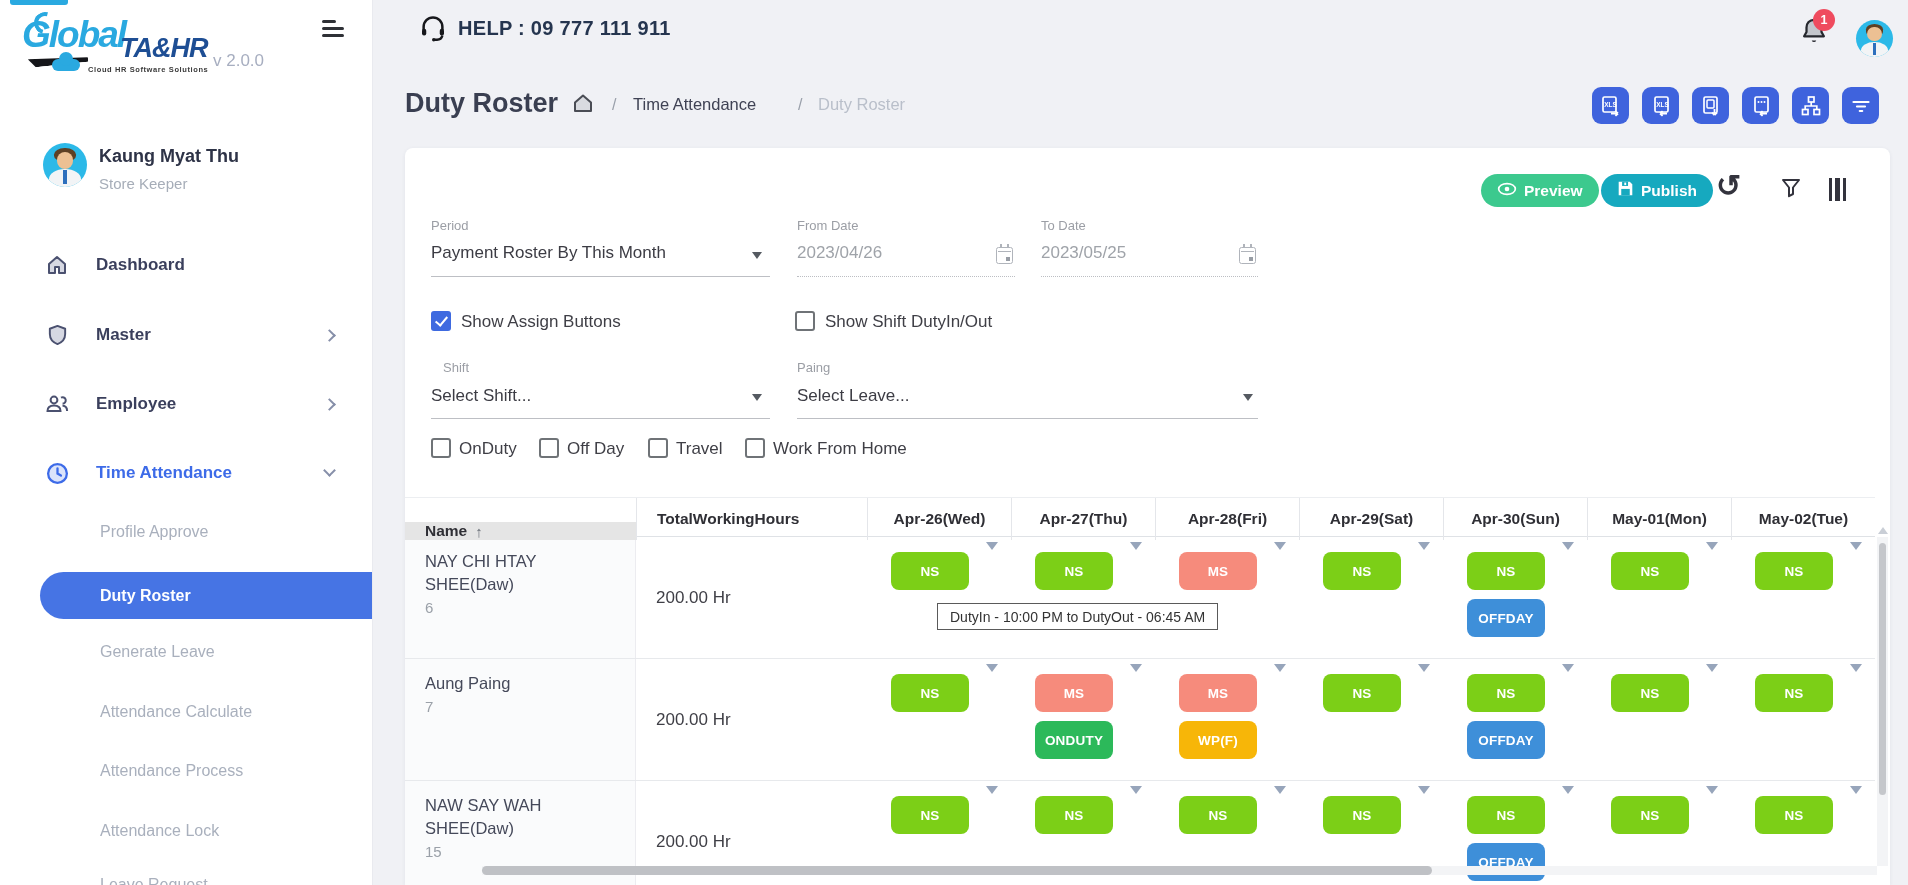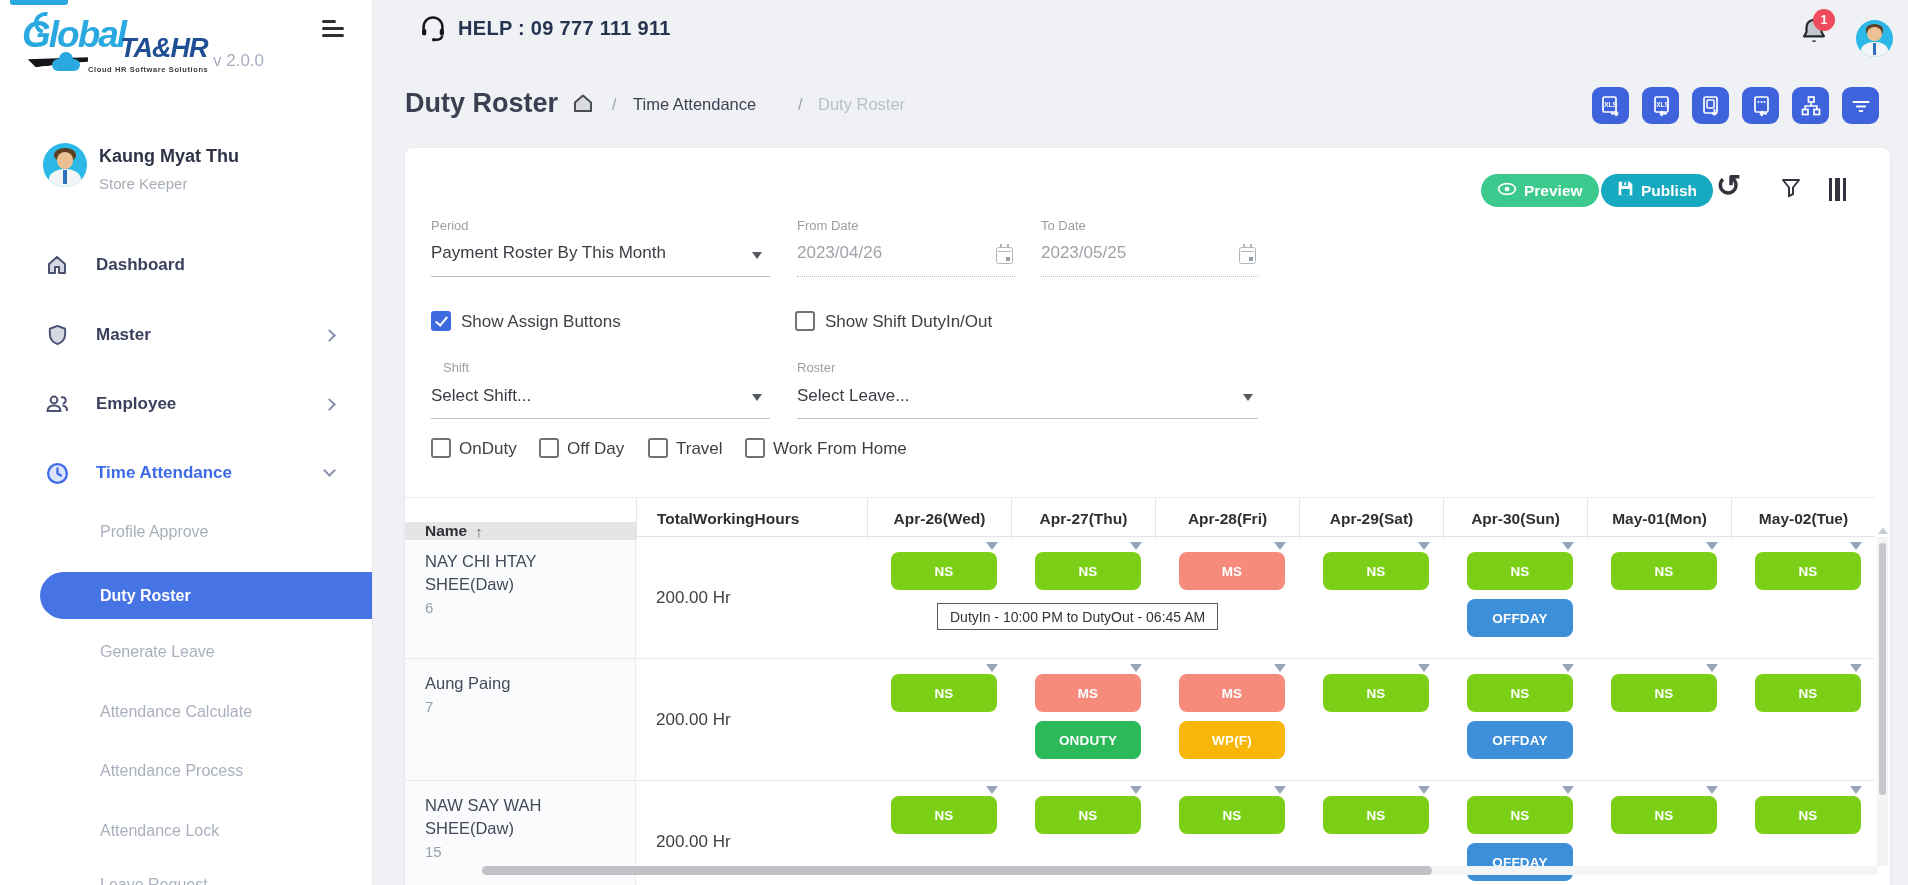--- a/index.html
+++ b/index.html
@@ -91,21 +91,21 @@
   .th.hours{padding-left:20px;}
   .th.thd{justify-content:center;}
   .sort-arrow{margin-left:8px;color:#6d737b;font-weight:normal;font-size:15px;}
   .tbody{position:absolute;left:405px;top:537px;width:1470px;z-index:1;}
   .trow{display:grid;grid-template-columns:231px 231px repeat(7,144px);height:122px;border-bottom:1px solid #e7e9ec;background:#fff;}
   .tc-name{background:#fafbfc;border-right:1px solid #ececf0;padding:13px 18px 0 20px;}
   .tc-name .nm{font-size:16.5px;color:#45495a;line-height:23px;max-width:155px;}
   .tc-name .cd{font-size:15px;color:#9aa0a8;margin-top:3px;}
   .tc-hours{display:flex;align-items:center;padding-left:20px;font-size:17px;color:#3f3f46;}
   .tc-date{position:relative;}
-  .badge{position:absolute;left:24px;width:106px;height:38px;border-radius:8px;color:#fff;font-size:13.5px;font-weight:bold;display:flex;align-items:center;justify-content:center;cursor:pointer;letter-spacing:.2px;}
+  .badge{position:absolute;left:24px;width:78px;height:38px;border-radius:8px;color:#fff;font-size:13.5px;font-weight:bold;display:flex;align-items:center;justify-content:center;cursor:pointer;letter-spacing:.2px;}
   .badge.b1{top:15px;}
   .badge.b2{top:62px;}
   .cell-arrow{position:absolute;right:13px;top:5px;width:0;height:0;border-left:6.5px solid transparent;border-right:6.5px solid transparent;border-top:8px solid #97a5bb;cursor:pointer;}
 
   .tooltip{position:absolute;left:937px;top:603px;height:27px;background:#fff;border:1px solid #5a5a5a;display:flex;align-items:center;padding:0 12px;font-size:14px;color:#333;z-index:9;white-space:nowrap;}
 
   .vscroll-track{position:absolute;left:1877px;top:537px;width:11px;height:329px;background:#f3f4f6;z-index:8;}
   .vscroll-thumb{position:absolute;left:1879px;top:543px;width:7px;height:252px;background:#c5c7cb;border-radius:4px;z-index:9;cursor:pointer;}
   .vscroll-up{position:absolute;left:1878px;top:527px;width:0;height:0;border-left:5px solid transparent;border-right:5px solid transparent;border-bottom:7px solid #c9ced6;z-index:9;}
   .hscroll-track{position:absolute;left:482px;top:866px;width:1395px;height:9px;background:#f3f4f6;z-index:8;}
@@ -329,21 +329,21 @@
   <div class="cb on" style="left:431px;top:311px;"></div>
   <div class="cb-label" style="left:461px;top:312px;">Show Assign Buttons</div>
   <div class="cb off" style="left:795px;top:311px;"></div>
   <div class="cb-label" style="left:825px;top:312px;">Show Shift DutyIn/Out</div>
 
   <div class="f-label" style="left:431px;top:360px;margin-left:12px;">Shift</div>
   <div class="f-value" style="left:431px;top:386px;">Select Shift...</div>
   <div class="caret" style="left:752px;top:394px;"></div>
   <div class="f-line" style="left:431px;top:418px;width:339px;"></div>
 
-  <div class="f-label" style="left:797px;top:360px;">Roster</div>
+  <div class="f-label" style="left:797px;top:360px;">Paing</div>
   <div class="f-value" style="left:797px;top:386px;">Select Leave...</div>
   <div class="caret" style="left:1243px;top:394px;"></div>
   <div class="f-line" style="left:797px;top:418px;width:461px;"></div>
 
   <div class="cb off" style="left:431px;top:438px;"></div>
   <div class="cb-label" style="left:459px;top:439px;">OnDuty</div>
   <div class="cb off" style="left:539px;top:438px;"></div>
   <div class="cb-label" style="left:567px;top:439px;">Off Day</div>
   <div class="cb off" style="left:648px;top:438px;"></div>
   <div class="cb-label" style="left:676px;top:439px;">Travel</div>

